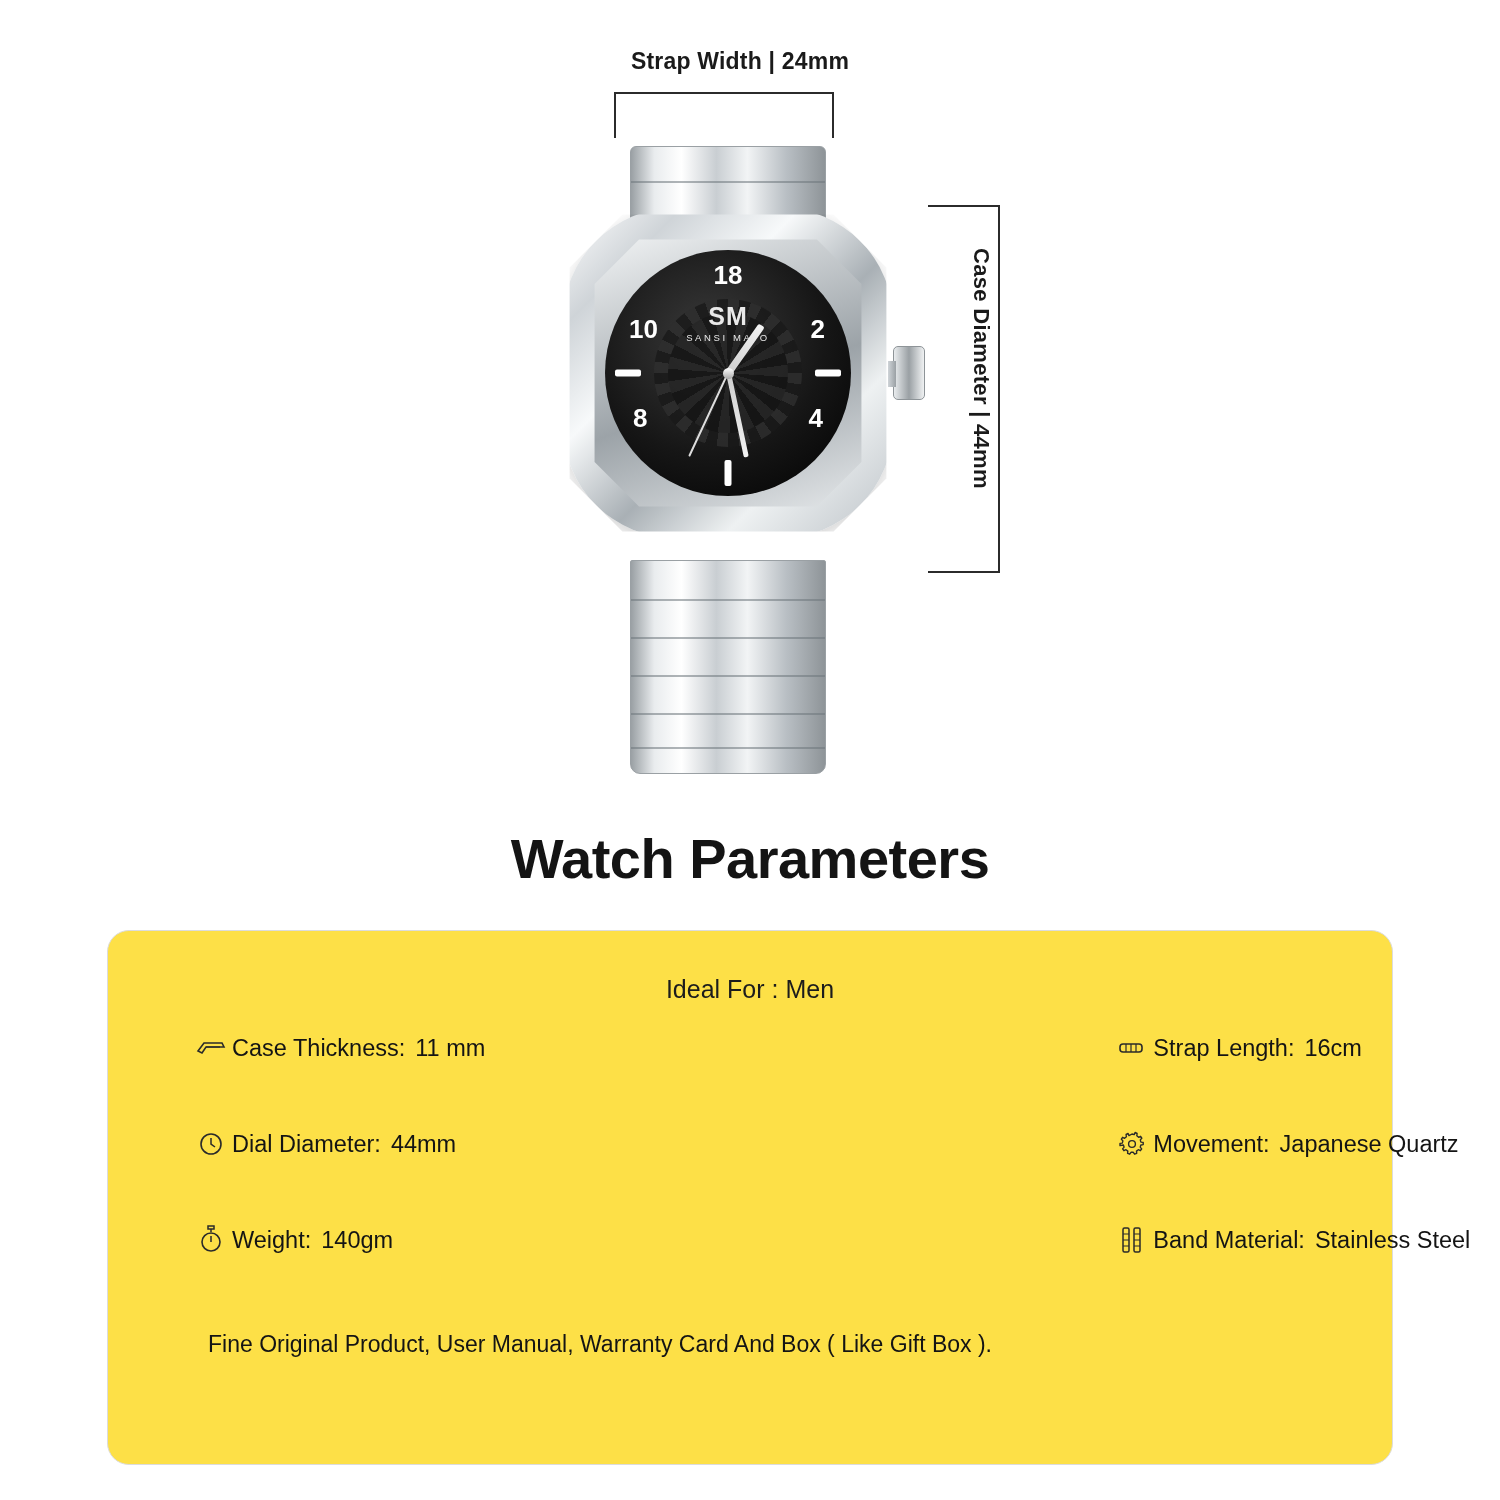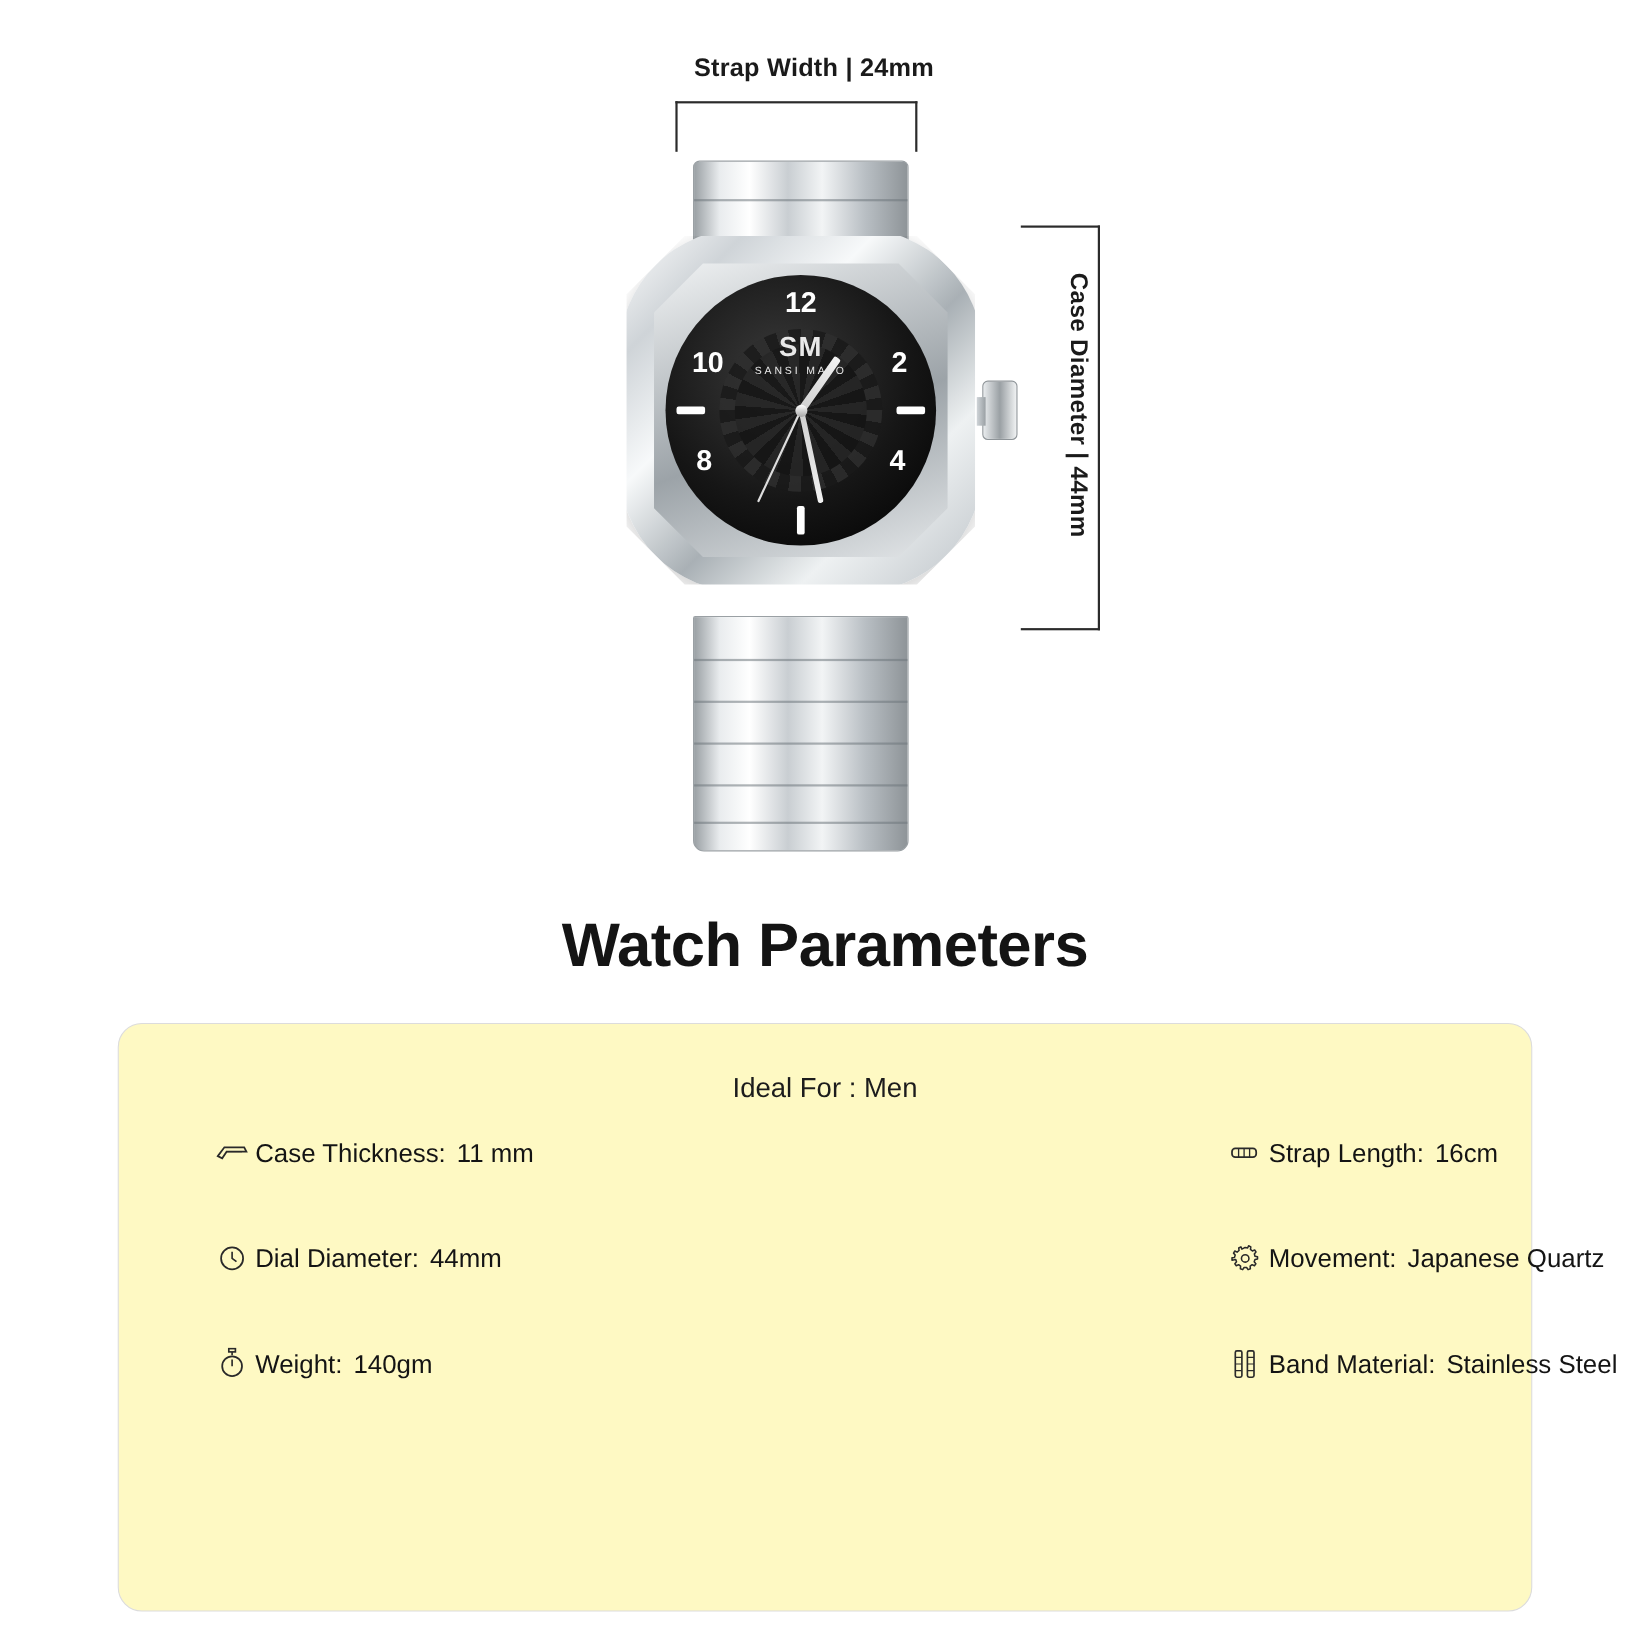--- a/index.html
+++ b/index.html
@@ -141,21 +141,21 @@
   
   .heading {
     position: absolute; left: 0; top: 826px; width: 1500px;
     text-align: center; font-size: 56px; font-weight: 800; letter-spacing: -.5px;
     color: #141414;
   }
 
   
   .card {
     position: absolute; left: 107px; top: 930px; width: 1286px; height: 535px;
-    background: #fef9c3; border: 1px solid #dcdcdc; border-radius: 22px;
+    background: #fde047; border: 1px solid #dcdcdc; border-radius: 22px;
   }
   .ideal {
     position: absolute; left: 0; top: 44px; width: 100%;
     text-align: center; font-size: 25px; color: #1c1c1c;
   }
   .grid {
     position: absolute; left: 86px; top: 100px; width: 1130px;
     display: grid; grid-template-columns: 1fr 1fr; row-gap: 62px;
   }
   .cell { display: flex; align-items: center; gap: 4px; font-size: 23.5px; color: #141414; }
@@ -205,21 +205,21 @@
       <div class="case">
         <div class="bezel"></div>
         <div class="dial">
           <div class="guilloche"></div>
 
           <div class="brand">
             <div class="brand-mark">SM</div>
             <div class="brand-name">SANSI MATO</div>
           </div>
 
-          <div class="numeral n12">12</div>
+          <div class="numeral n12">18</div>
           <div class="numeral n2">2</div>
           <div class="numeral n4">4</div>
           <div class="numeral n8">8</div>
           <div class="numeral n10">10</div>
 
           <div class="idx idx-3"></div>
           <div class="idx idx-9"></div>
           <div class="idx idx-6"></div>
 
           <div class="hand hand-h"></div>
@@ -302,14 +302,15 @@
               <rect x="4" y="3" width="6" height="24" rx="1.5" fill="none" stroke="#2a2a2a" stroke-width="1.5"></rect>
               <rect x="15" y="3" width="6" height="24" rx="1.5" fill="none" stroke="#2a2a2a" stroke-width="1.5"></rect>
               <path d="M4 9 h6 M4 15 h6 M4 21 h6 M15 9 h6 M15 15 h6 M15 21 h6" stroke="#2a2a2a" stroke-width="1.1"></path>
             </svg>
         </span>
         <span class="cell-label">Band Material:</span>
         <span class="cell-value">Stainless Steel</span>
       </div>
     </div>
 
+    <div class="includes">Fine Original Product, User Manual, Warranty Card And Box ( Like Gift Box ).</div>
   </div>
 </div>
 
 </body></html>

